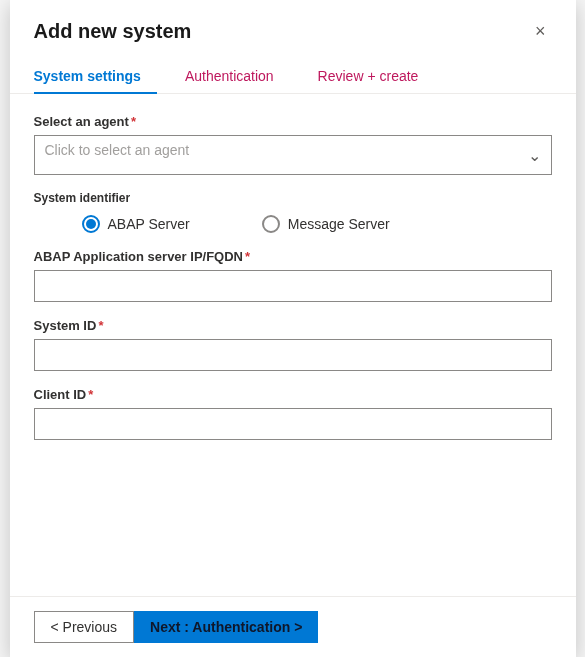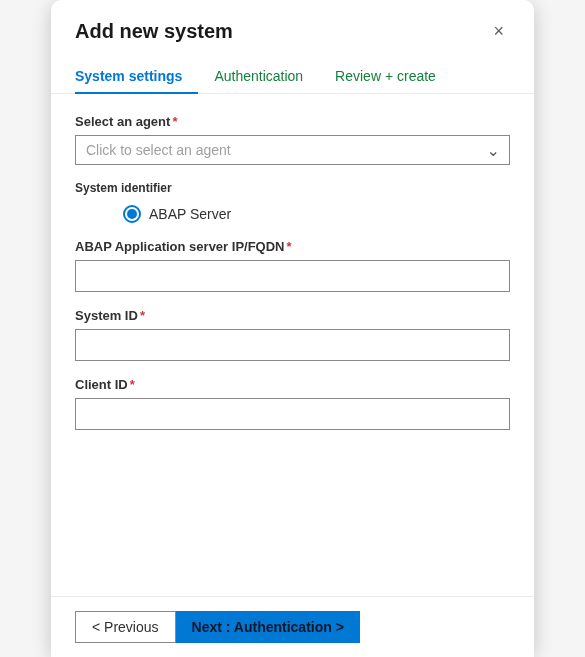--- a/index.html
+++ b/index.html
@@ -6,27 +6,26 @@
     body {
       font-family: 'Segoe UI', Arial, sans-serif;
       background: #f5f5f5;
       display: flex;
       justify-content: center;
       align-items: center;
       min-height: 100vh;
     }
     .dialog {
       background: #fff;
-      width: 483px;
+      width: 566px;
       min-height: 657px;
       box-shadow: 0 4px 20px rgba(0,0,0,0.2);
       display: flex;
       flex-direction: column;
       position: relative;
-      border-radius: 10px;
     }
     .dialog-header {
       padding: 20px 24px 0 24px;
       display: flex;
       justify-content: space-between;
       align-items: flex-start;
     }
     .dialog-title {
       font-size: 20px;
       font-weight: 600;
@@ -39,26 +38,26 @@
       font-size: 18px;
       color: #605e5c;
       padding: 2px 6px;
       line-height: 1;
     }
     .tabs {
       display: flex;
       padding: 0 24px;
       margin-top: 16px;
       border-bottom: 1px solid #edebe9;
-      gap: 0;
+      gap: 12px;
     }
     .tab {
       padding: 8px 16px;
       font-size: 14px;
-      color: #15803d;
+      color: #be185d;
       cursor: pointer;
       border-bottom: 2px solid transparent;
       white-space: nowrap;
       background: none;
       border-top: none;
       border-left: none;
       border-right: none;
       position: relative;
       bottom: -1px;
     }
@@ -82,21 +81,21 @@
       color: #323130;
       margin-bottom: 6px;
       display: block;
     }
     .required-star {
       color: #d13438;
       margin-left: 2px;
     }
     .form-select {
       width: 100%;
-      padding: 6px 36px 6px 10px;
+      padding: 6px 36px 16px 10px;
       border: 1px solid #8a8886;
       font-size: 14px;
       color: #a19f9d;
       background: #fff;
       cursor: pointer;
       appearance: none;
       -webkit-appearance: none;
       position: relative;
     }
     .select-wrapper {
@@ -230,20 +229,24 @@
       </div>
     </div>
 
     <div class="form-group">
       <div class="section-label">System identifier</div>
       <div class="radio-group">
         <label class="radio-option">
           <div class="radio-input checked"></div>
           <span>ABAP Server</span>
         </label>
+        <label class="radio-option">
+          <div class="radio-input unchecked"></div>
+          <span>Message Server</span>
+        </label>
       </div>
     </div>
 
     <div class="form-group">
       <label class="form-label">
         <span>ABAP Application server IP/FQDN</span><span class="required-star">*</span>
       </label>
       <input type="text" class="form-input" value="" style="">
     </div>
 

